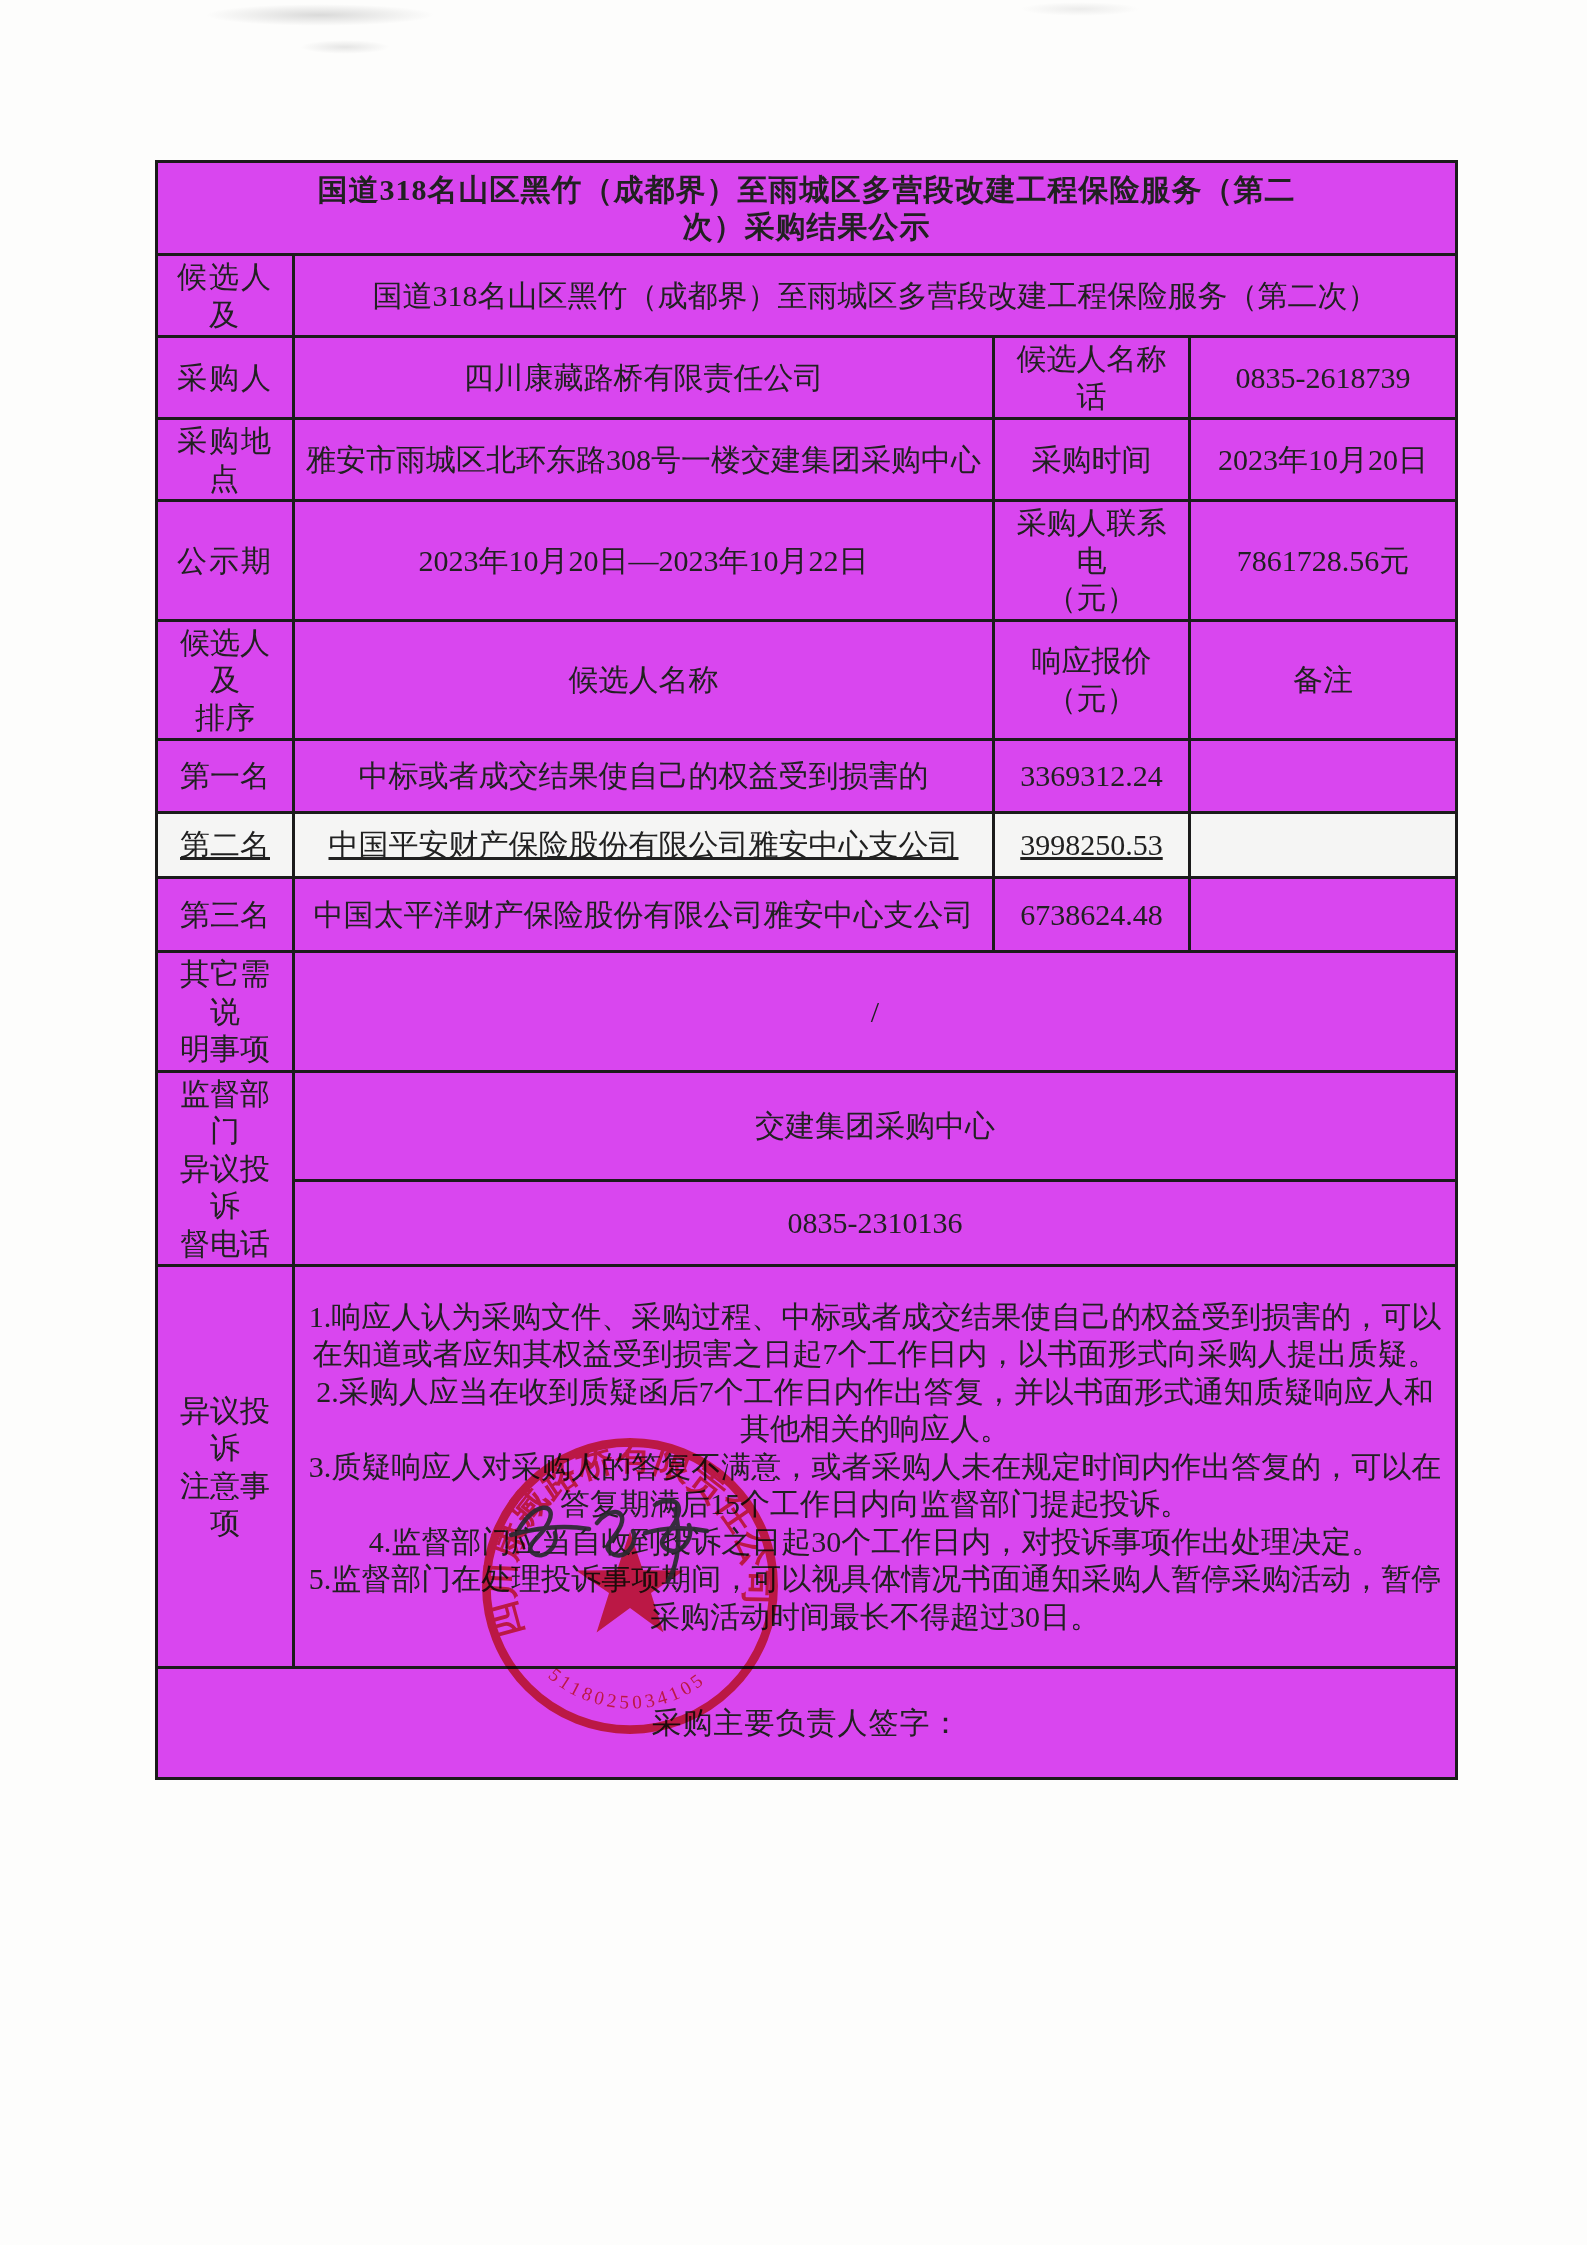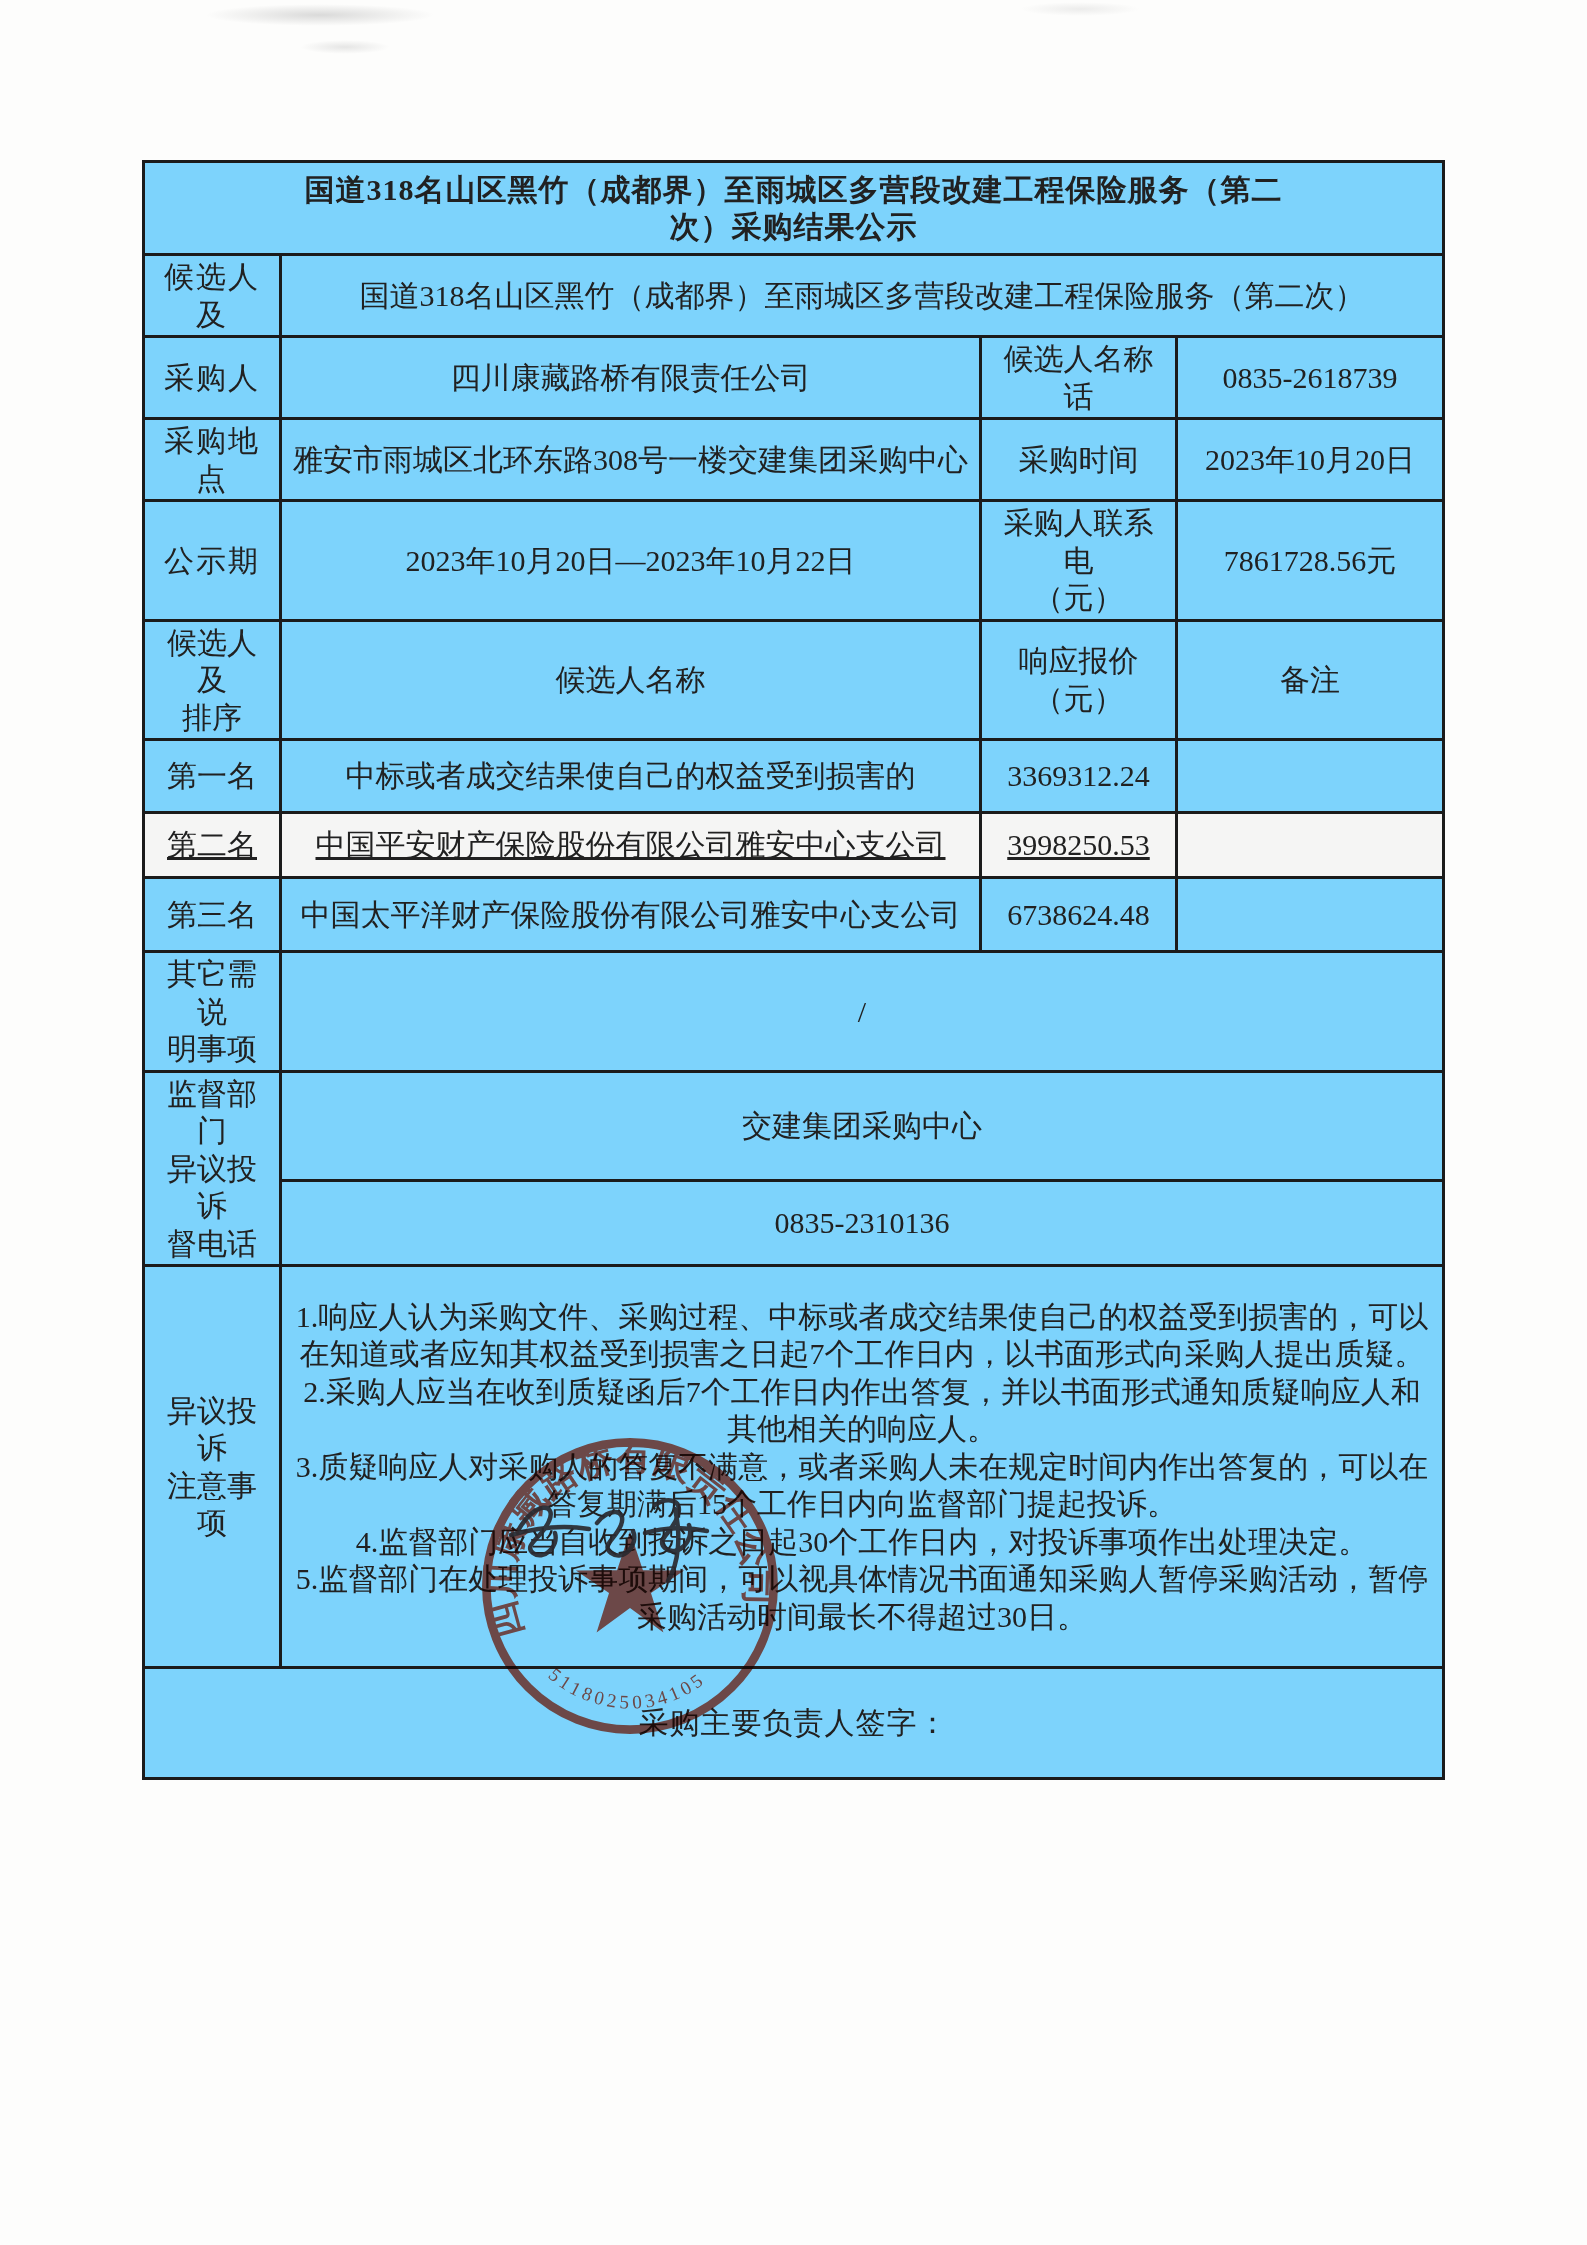--- a/index.html
+++ b/index.html
@@ -14,24 +14,24 @@
   
   .smudge{position:absolute;border-radius:50%;pointer-events:none;}
   .s1{left:205px;top:4px;width:230px;height:22px;
       background:radial-gradient(ellipse at center,rgba(160,160,160,.38),rgba(160,160,160,0) 70%);}
   .s2{left:300px;top:40px;width:90px;height:14px;
       background:radial-gradient(ellipse at center,rgba(175,175,175,.30),rgba(175,175,175,0) 70%);}
   .s3{left:1020px;top:2px;width:120px;height:14px;
       background:radial-gradient(ellipse at center,rgba(185,185,185,.25),rgba(185,185,185,0) 70%);}
 
   table.doc{
-    position:absolute;left:142px;top:160px;
+    position:absolute;left:155px;top:160px;
     width:1300px;
     border-collapse:collapse;table-layout:fixed;
-    background:#7dd3fc;
+    background:#d946ef;
   }
   table.doc td{
     border:3px solid #1b1b1b;
     padding:2px 8px;
     text-align:center;
     vertical-align:middle;
     font-size:30px;
     line-height:1.25;
     overflow:hidden;
   }

